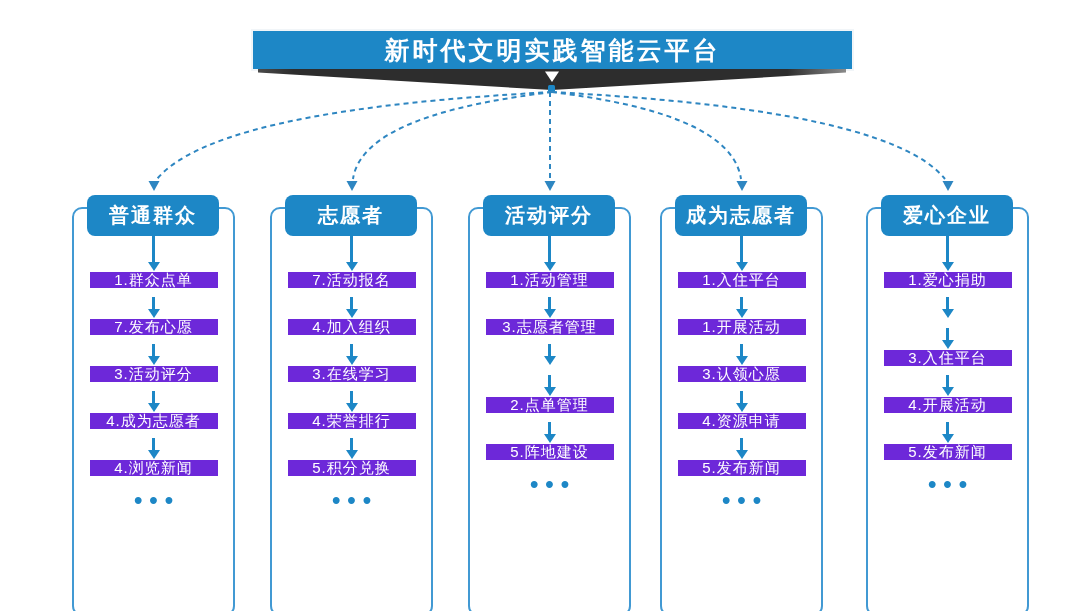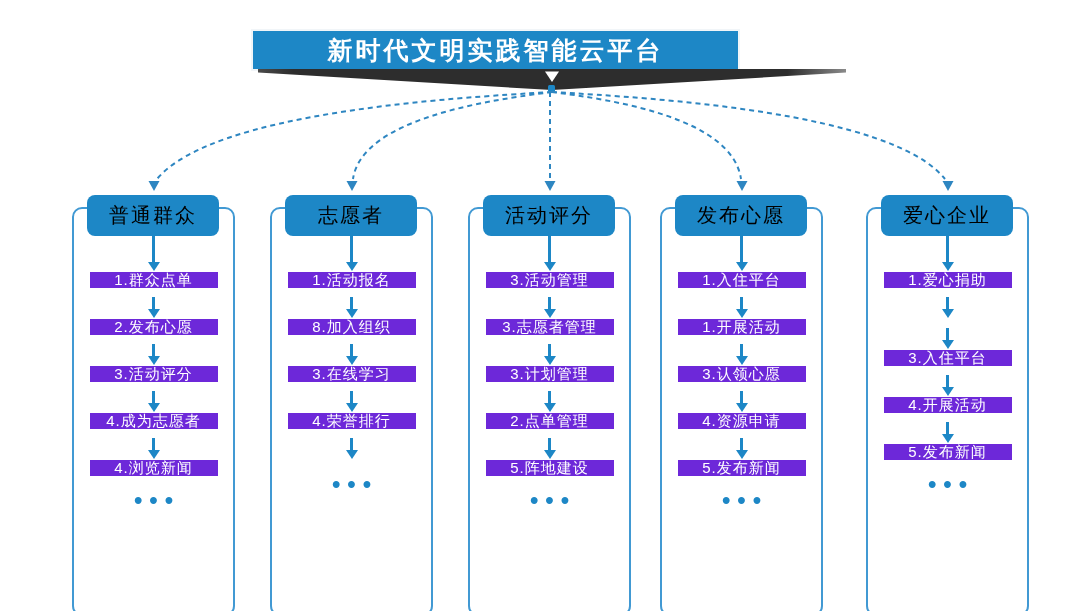--- a/index.html
+++ b/index.html
@@ -3,43 +3,43 @@
 <meta charset="utf-8">
 <style>
   html,body { margin:0; padding:0; background:#ffffff; }
   .stage {
     position:relative; width:1080px; height:611px; background:#ffffff; overflow:hidden;
     font-family:"Liberation Sans","DejaVu Sans",sans-serif;
   }
 
   
   .title-bar {
-    position:absolute; left:253px; top:31px; width:485px; height:38px;
+    position:absolute; left:253px; top:31px; width:599px; height:38px;
     background:#1d87c6; color:#ffffff;
     display:flex; align-items:center; justify-content:center;
     font-size:25px; font-weight:bold; letter-spacing:3px;
     box-shadow:0 0 0 2px rgba(240,244,247,.9);
   }
 
   
   .connector-layer { position:absolute; left:0; top:0; width:1080px; height:611px; }
 
   
   .column { position:absolute; top:195px; width:163px; }
   .panel {
     position:absolute; top:12px; left:0; width:159px; height:378px;
     border:2px solid #4199d3; border-radius:10px; background:#ffffff;
     display:flex; flex-direction:column; align-items:center;
     padding-top:27px; box-sizing:content-box;
   }
   .badge {
     position:absolute; top:0; left:15px; width:132px; height:41px; z-index:2;
-    background:#1d87c6; border-radius:8px; color:#000000;
+    background:#1d87c6; border-radius:8px; color:#ffffff;
     display:flex; align-items:center; justify-content:center;
-    font-size:20px; font-weight:normal; letter-spacing:2px;
+    font-size:20px; font-weight:bold; letter-spacing:2px;
   }
   .item {
     width:128px; height:16px; background:#6d28d9; color:#ffffff;
     display:flex; align-items:center; justify-content:center;
     font-size:15px; letter-spacing:1px; flex:none;
   }
   .arrow { width:3px; background:#1d87c6; position:relative; flex:none; }
   .arrow::after {
     content:""; position:absolute; left:-4.5px; bottom:-9px;
     border:6px solid transparent; border-bottom:none; border-top:9px solid #1d87c6;
@@ -88,56 +88,56 @@
       <polygon points="736.5,181 747.5,181 742,191"></polygon>
       <polygon points="942.5,181 953.5,181 948,191"></polygon>
     </g>
   </svg>
 
   <div class="column" style="left:72px">
     <div class="panel">
       <div class="arrow big"></div>
       <div class="item">1.群众点单</div>
       <div class="arrow small"></div>
-      <div class="item">2.发布心愿</div>
+      <div class="item">7.发布心愿</div>
       <div class="arrow small"></div>
       <div class="item">3.活动评分</div>
       <div class="arrow small"></div>
       <div class="item">4.成为志愿者</div>
       <div class="arrow small"></div>
       <div class="item">4.浏览新闻</div>
       <div class="more">•••</div>
     </div>
     <div class="badge">普通群众</div>
   </div>
 
   <div class="column" style="left:270px">
     <div class="panel">
       <div class="arrow big"></div>
-      <div class="item">1.活动报名</div>
+      <div class="item">7.活动报名</div>
       <div class="arrow small"></div>
-      <div class="item">8.加入组织</div>
+      <div class="item">4.加入组织</div>
       <div class="arrow small"></div>
       <div class="item">3.在线学习</div>
       <div class="arrow small"></div>
       <div class="item">4.荣誉排行</div>
       <div class="arrow small"></div>
+      <div class="item">5.积分兑换</div>
       <div class="more">•••</div>
     </div>
     <div class="badge">志愿者</div>
   </div>
 
   <div class="column" style="left:468px">
     <div class="panel">
       <div class="arrow big"></div>
-      <div class="item">3.活动管理</div>
+      <div class="item">1.活动管理</div>
       <div class="arrow small"></div>
       <div class="item">3.志愿者管理</div>
       <div class="arrow small"></div>
-      <div class="item">3.计划管理</div>
       <div class="arrow small"></div>
       <div class="item">2.点单管理</div>
       <div class="arrow small"></div>
       <div class="item">5.阵地建设</div>
       <div class="more">•••</div>
     </div>
     <div class="badge">活动评分</div>
   </div>
 
   <div class="column" style="left:660px">
@@ -147,21 +147,21 @@
       <div class="arrow small"></div>
       <div class="item">1.开展活动</div>
       <div class="arrow small"></div>
       <div class="item">3.认领心愿</div>
       <div class="arrow small"></div>
       <div class="item">4.资源申请</div>
       <div class="arrow small"></div>
       <div class="item">5.发布新闻</div>
       <div class="more">•••</div>
     </div>
-    <div class="badge">发布心愿</div>
+    <div class="badge">成为志愿者</div>
   </div>
 
   <div class="column" style="left:866px">
     <div class="panel">
       <div class="arrow big"></div>
       <div class="item">1.爱心捐助</div>
       <div class="arrow small"></div>
       <div class="arrow small"></div>
       <div class="item">3.入住平台</div>
       <div class="arrow small"></div>

